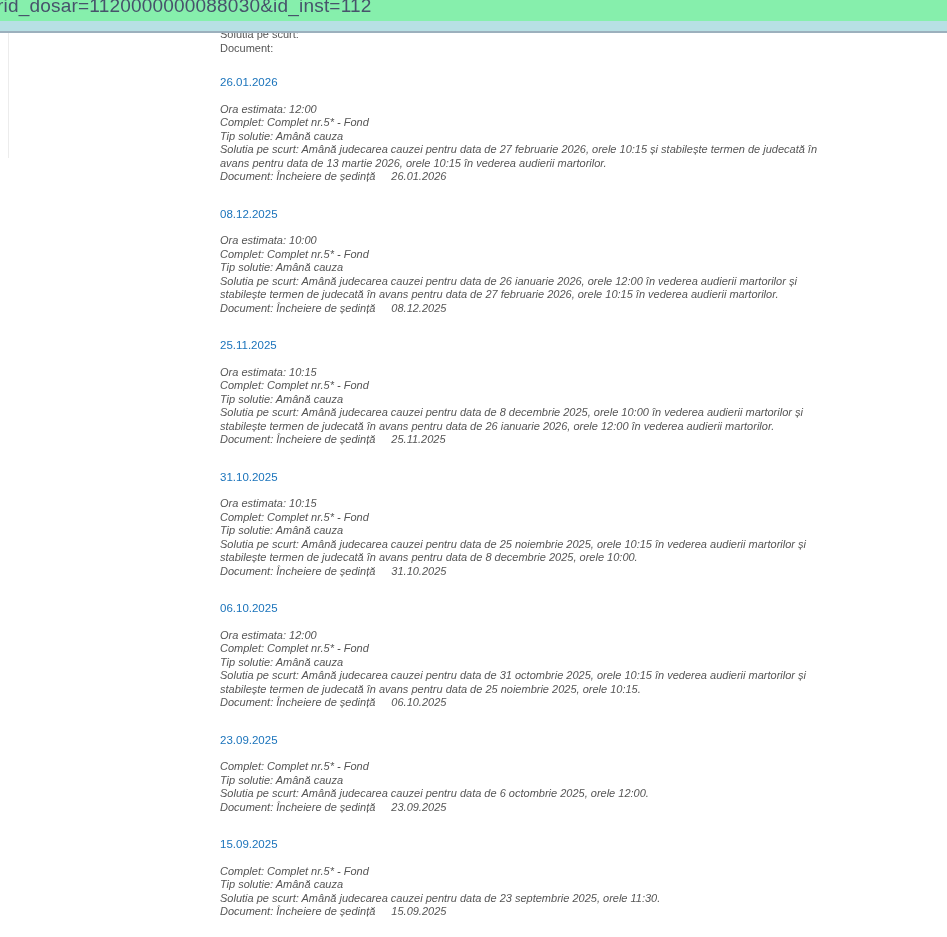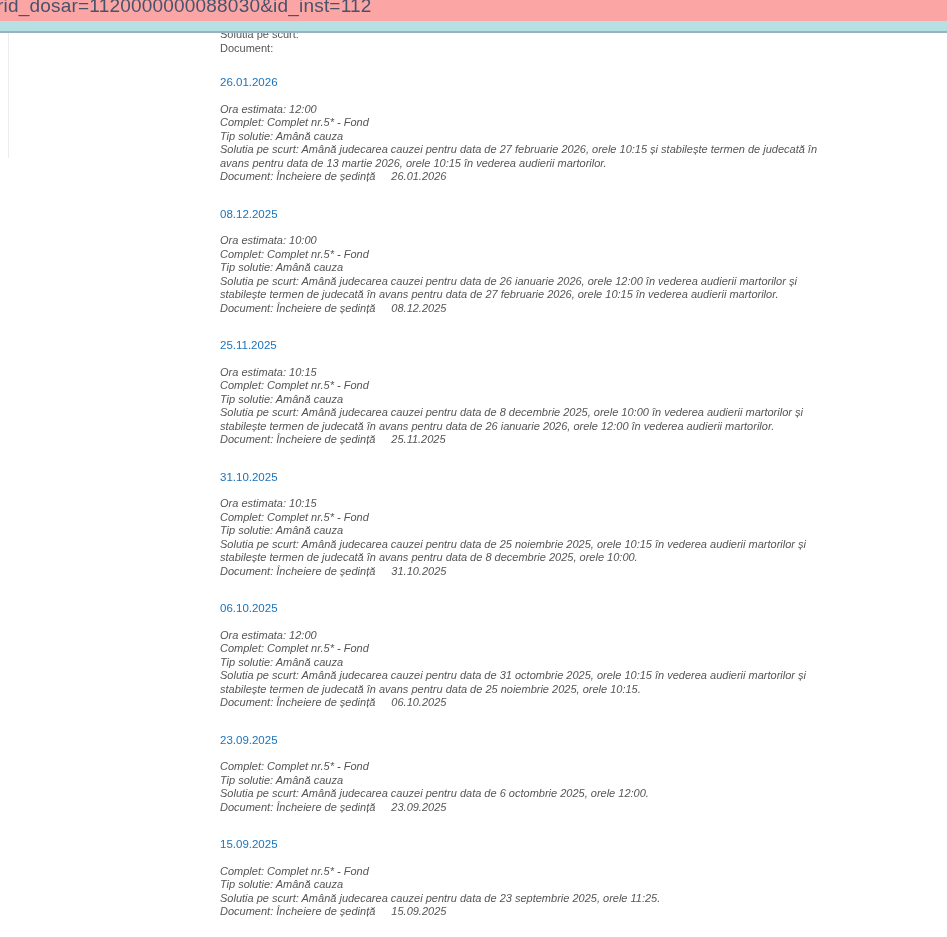--- a/index.html
+++ b/index.html
@@ -6,21 +6,21 @@
   html, body {
     width: 947px; height: 937px;
     background: #ffffff;
     overflow: hidden;
     font-family: "Liberation Sans", "DejaVu Sans", sans-serif;
   }
   
   .url-strip {
     position: relative;
     height: 21px;
-    background: #fca5a5;
+    background: #86efac;
     overflow: hidden;
     z-index: 3;
   }
   .url-strip .url-text {
     position: absolute;
     left: -3px; top: -5px;
     font-size: 19px;
     letter-spacing: 0.2px;
     color: #47536b;
     white-space: nowrap;
@@ -179,19 +179,19 @@
   </div>
 
   <div class="entry">
     <a class="entry-date">15.09.2025</a>
     <div class="entry-details">
       <div class="detail-line"><span>Complet:</span>
         <span>Complet nr.5* - Fond</span></div>
       <div class="detail-line"><span>Tip solutie:</span>
         <span>Amână cauza</span></div>
       <div class="detail-line"><span>Solutia pe scurt:</span>
-        <span>Amână judecarea cauzei pentru data de 23 septembrie 2025, orele 11:25.</span></div>
+        <span>Amână judecarea cauzei pentru data de 23 septembrie 2025, orele 11:30.</span></div>
       <div class="detail-line"><span>Document:</span>
         <span>Încheiere de ședință</span><span class="doc-date">15.09.2025</span></div>
     </div>
   </div>
 </div>
 </div>
 
 </body></html>

